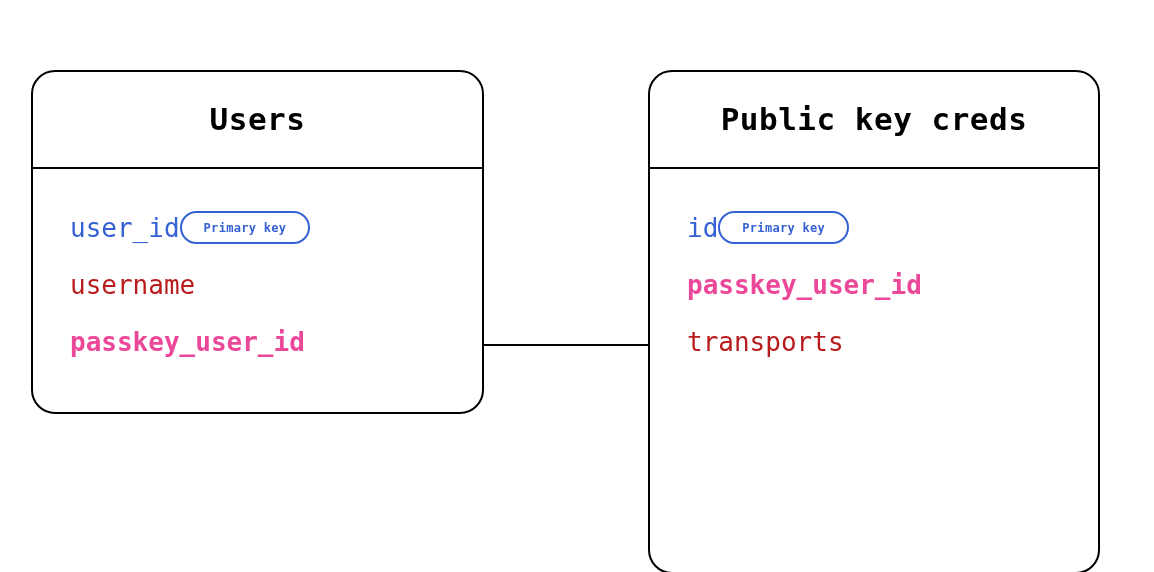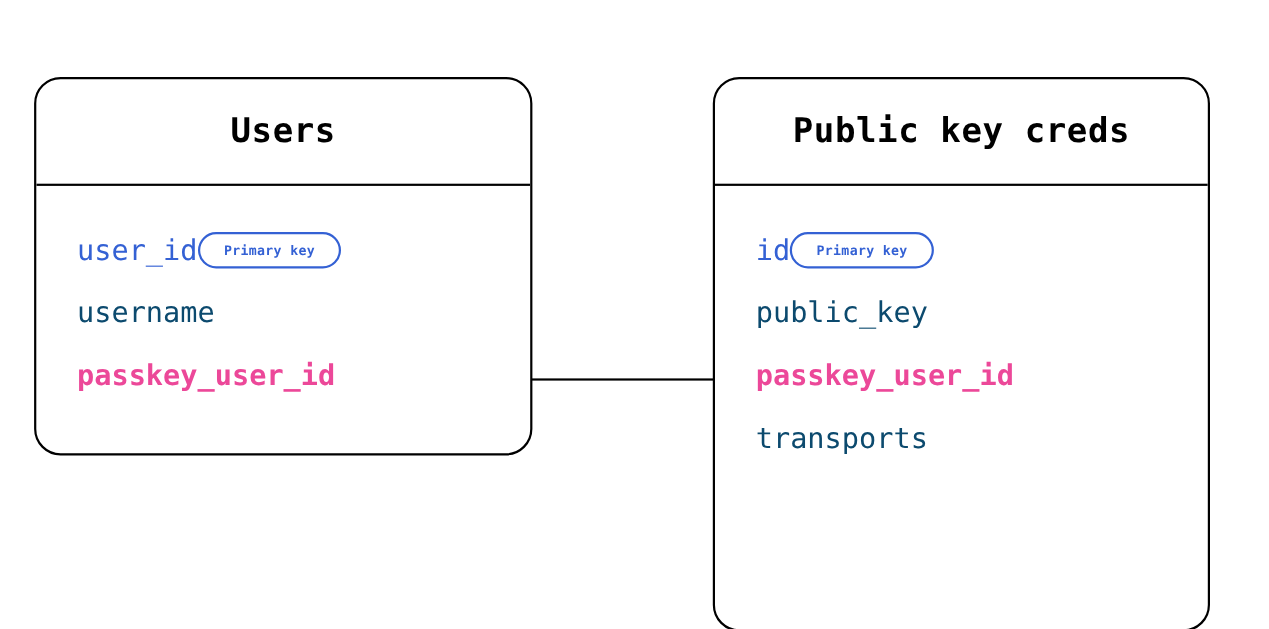--- a/index.html
+++ b/index.html
@@ -69,21 +69,21 @@
   .field-row {
     display: flex;
     align-items: center;
     height: 57px;
     gap: 0;
   }
 
   .field-name {
     font-size: 26px;
     line-height: 1;
-    color: #0c4a6e;
+    color: #b91c1c;
     white-space: nowrap;
   }
   .field-name.pk   { color: #3461d4; }
   .field-name.fk   { color: #ec4899; font-weight: bold; }
 
   
   .pk-badge {
     box-sizing: border-box;
     display: inline-flex;
     align-items: center;
@@ -125,23 +125,20 @@
     <div class="entity" style="left: 648px; top: 31px; width: 452px; height: 504px;">
       <div class="entity-header">
         <div class="entity-title">Public key creds</div>
       </div>
       <div class="entity-fields">
         <div class="field-row">
           <span class="field-name pk">id</span>
           <span class="pk-badge">Primary key</span>
         </div>
         <div class="field-row">
-          <span class="field-name">public_key</span>
-        </div>
-        <div class="field-row">
           <span class="field-name fk">passkey_user_id</span>
         </div>
         <div class="field-row">
           <span class="field-name">transports</span>
         </div>
       </div>
     </div>
   </div>
 
 </body></html>

